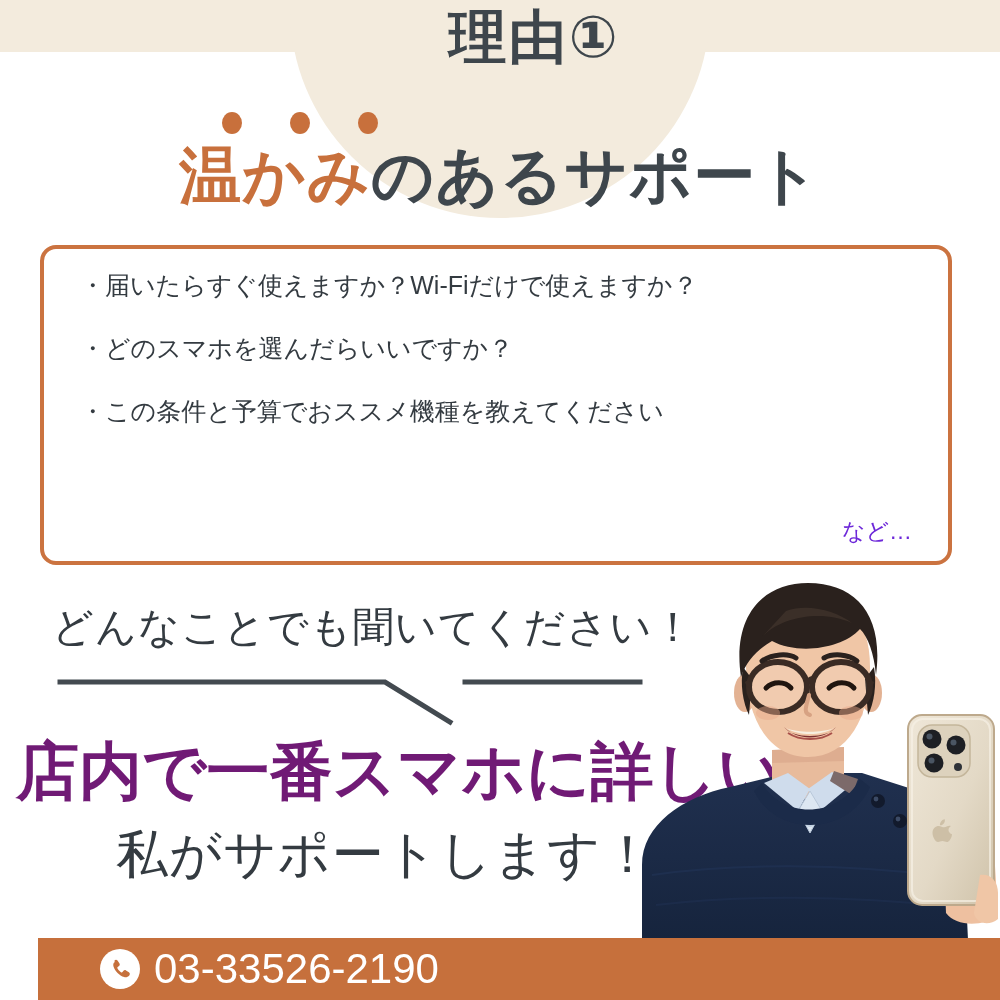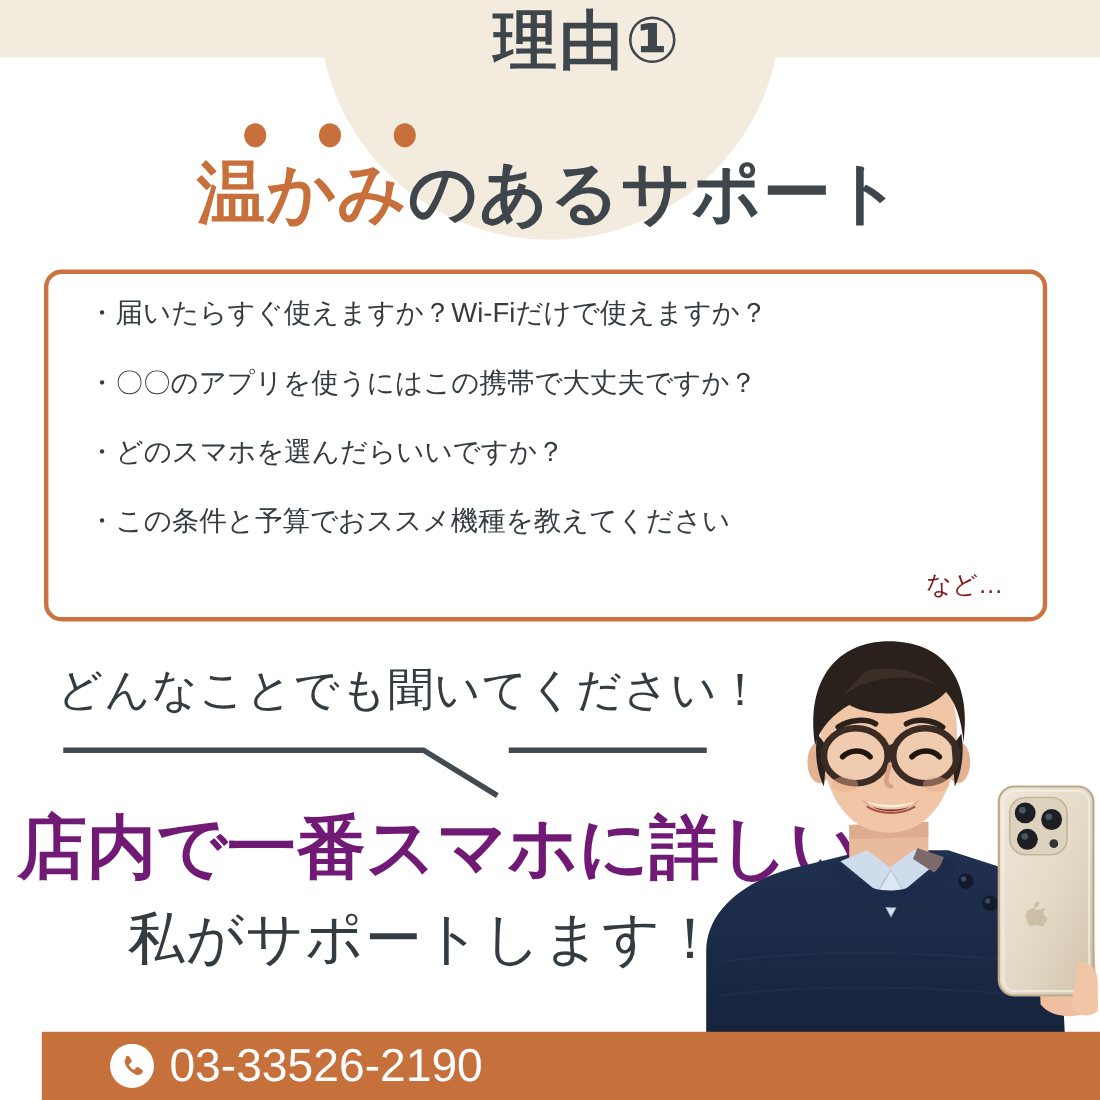--- a/index.html
+++ b/index.html
@@ -63,21 +63,21 @@
     position:absolute;left:36px;top:24px;right:20px;
     margin:0;padding:0;list-style:none;
   }
   .qlist li{
     font-size:25px;color:#343b41;line-height:1.0;
     margin-bottom:38px;white-space:nowrap;font-weight:normal;
   }
   .qlist li:last-child{margin-bottom:0;}
   .etc{
     position:absolute;right:36px;bottom:14px;
-    font-size:23px;color:#7f1d1d;
+    font-size:23px;color:#6d28d9;
   }
 
   
   .subline{
     position:absolute;left:52px;top:600px;
     font-size:41px;color:#343b41;white-space:nowrap;letter-spacing:1px;
   }
 
   
   .rule-svg{position:absolute;left:40px;top:660px;width:640px;height:70px;}
@@ -133,21 +133,20 @@
     <span class="dot"></span>
     <span class="dot"></span>
     <span class="dot"></span>
   </div>
 
   <div class="headline"><span class="hl-accent">温かみ</span><span>のあるサポート</span></div>
 
   <div class="qbox">
     <ul class="qlist">
       <li>・届いたらすぐ使えますか？Wi-Fiだけで使えますか？</li>
-      <li>・〇〇のアプリを使うにはこの携帯で大丈夫ですか？</li>
       <li>・どのスマホを選んだらいいですか？</li>
       <li>・この条件と予算でおススメ機種を教えてください</li>
     </ul>
     <div class="etc">など…</div>
   </div>
 
   <div class="subline">どんなことでも聞いてください！</div>
 
   <svg class="rule-svg" viewBox="0 0 640 70">
     <path d="M20 22 L345 22 L410 62" stroke="#434a50" stroke-width="5" fill="none" stroke-linecap="square"></path>

